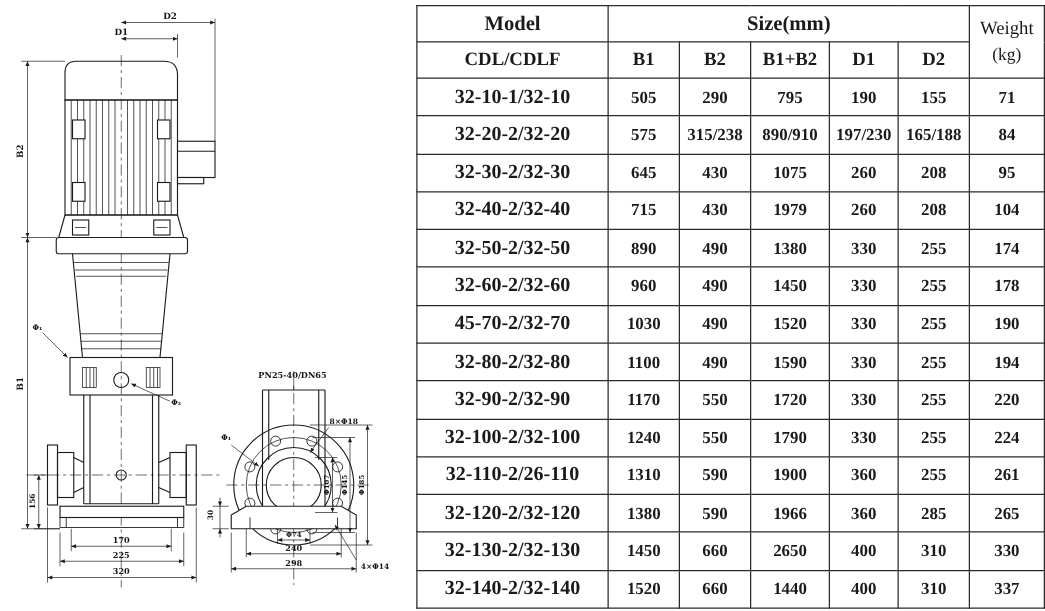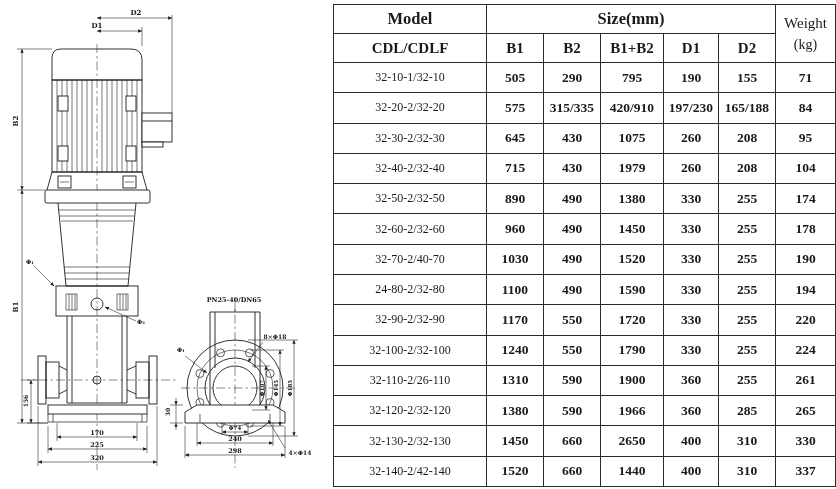--- a/index.html
+++ b/index.html
@@ -8,21 +8,21 @@
   .drawing-pane{width:333px;height:489px;flex:0 0 333px;}
   .table-pane{flex:1;padding:4px 1px 2px 0;}
   table.spec{border-collapse:collapse;width:502px;height:483px;table-layout:fixed;}
   table.spec td, table.spec th{border:1px solid #2b2b2b;text-align:center;vertical-align:middle;
         padding:0;white-space:nowrap;overflow:hidden;}
   table.spec{border:1.5px solid #222;padding-left:24px;}
   th.h-big{font-size:16.5px;font-weight:bold;}
   th.h-sub{font-size:15px;font-weight:bold;}
   th.h-weight{font-size:15px;font-weight:normal;line-height:1.5;}
   th.h-weight .unit{font-size:14px;}
-  td.model-cell{font-size:12px;font-weight:normal;}
+  td.model-cell{font-size:16px;font-weight:bold;}
   td.value-cell{font-size:13.5px;font-weight:bold;}
   thead tr{height:29px;}
   svg .lbl{fill:#161616;stroke:none;font-family:"DejaVu Serif",serif;font-weight:bold;}
   svg .s7{font-size:7px;} svg .s65{font-size:6.5px;} svg .s6{font-size:6px;} svg .s55{font-size:5.5px;}
 </style>
 </head>
 <body>
 
 <div class="page">
 
@@ -218,22 +218,22 @@
             <td class="value-cell">505</td>
             <td class="value-cell">290</td>
             <td class="value-cell">795</td>
             <td class="value-cell">190</td>
             <td class="value-cell">155</td>
             <td class="value-cell">71</td>
           </tr>
           <tr>
             <td class="model-cell">32-20-2/32-20</td>
             <td class="value-cell">575</td>
-            <td class="value-cell">315/335</td>
-            <td class="value-cell">420/910</td>
+            <td class="value-cell">315/238</td>
+            <td class="value-cell">890/910</td>
             <td class="value-cell">197/230</td>
             <td class="value-cell">165/188</td>
             <td class="value-cell">84</td>
           </tr>
           <tr>
             <td class="model-cell">32-30-2/32-30</td>
             <td class="value-cell">645</td>
             <td class="value-cell">430</td>
             <td class="value-cell">1075</td>
             <td class="value-cell">260</td>
@@ -261,30 +261,30 @@
           <tr>
             <td class="model-cell">32-60-2/32-60</td>
             <td class="value-cell">960</td>
             <td class="value-cell">490</td>
             <td class="value-cell">1450</td>
             <td class="value-cell">330</td>
             <td class="value-cell">255</td>
             <td class="value-cell">178</td>
           </tr>
           <tr>
-            <td class="model-cell">32-70-2/40-70</td>
+            <td class="model-cell">45-70-2/32-70</td>
             <td class="value-cell">1030</td>
             <td class="value-cell">490</td>
             <td class="value-cell">1520</td>
             <td class="value-cell">330</td>
             <td class="value-cell">255</td>
             <td class="value-cell">190</td>
           </tr>
           <tr>
-            <td class="model-cell">24-80-2/32-80</td>
+            <td class="model-cell">32-80-2/32-80</td>
             <td class="value-cell">1100</td>
             <td class="value-cell">490</td>
             <td class="value-cell">1590</td>
             <td class="value-cell">330</td>
             <td class="value-cell">255</td>
             <td class="value-cell">194</td>
           </tr>
           <tr>
             <td class="model-cell">32-90-2/32-90</td>
             <td class="value-cell">1170</td>
@@ -324,21 +324,21 @@
           <tr>
             <td class="model-cell">32-130-2/32-130</td>
             <td class="value-cell">1450</td>
             <td class="value-cell">660</td>
             <td class="value-cell">2650</td>
             <td class="value-cell">400</td>
             <td class="value-cell">310</td>
             <td class="value-cell">330</td>
           </tr>
           <tr>
-            <td class="model-cell">32-140-2/42-140</td>
+            <td class="model-cell">32-140-2/32-140</td>
             <td class="value-cell">1520</td>
             <td class="value-cell">660</td>
             <td class="value-cell">1440</td>
             <td class="value-cell">400</td>
             <td class="value-cell">310</td>
             <td class="value-cell">337</td>
           </tr>
         </tbody>
     </table>
   </div>

